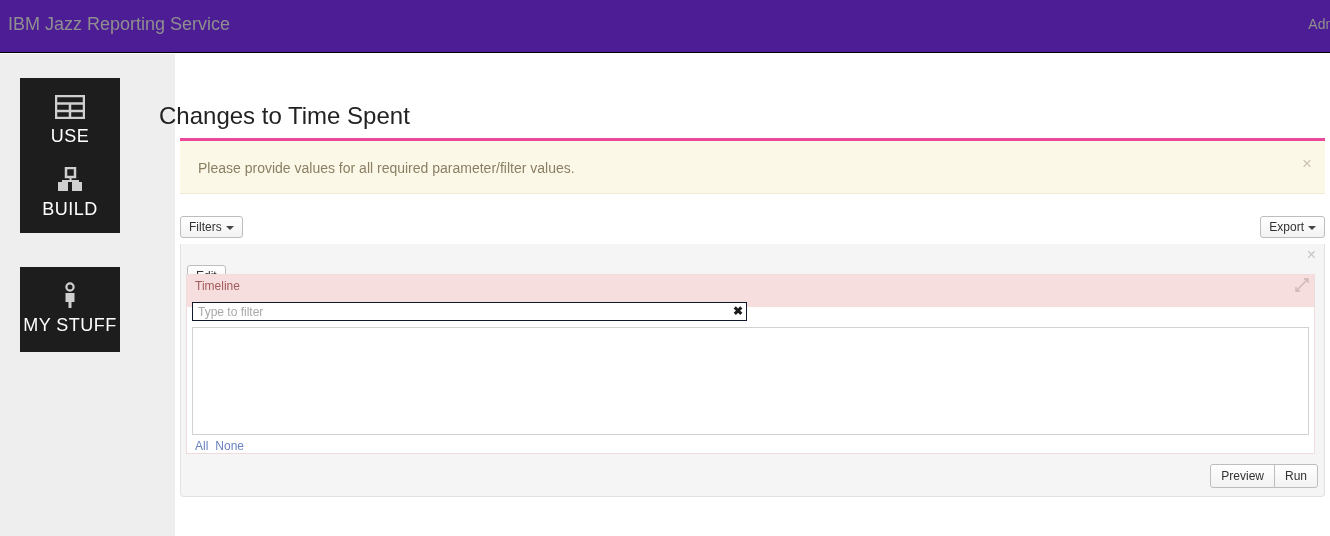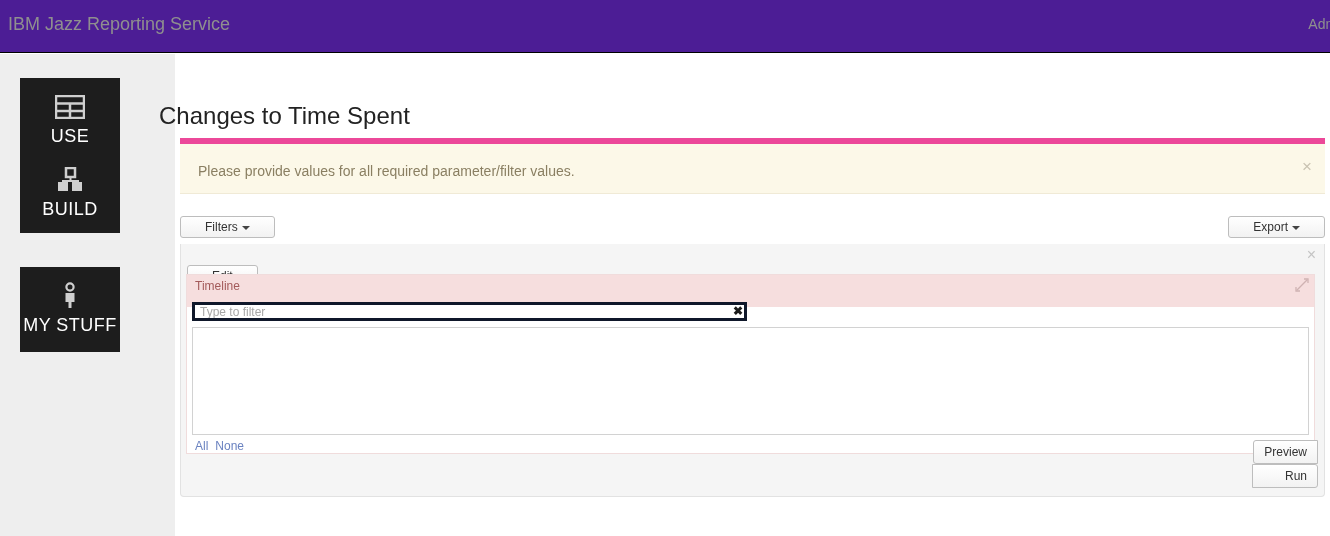--- a/index.html
+++ b/index.html
@@ -100,21 +100,21 @@
   }
 
   
   .alert {
     position: absolute;
     left: 5px;
     top: 84px;
     width: 1145px;
     height: 56px;
     background: #fcf8e8;
-    border-top: 6px solid #ec4899;
+    border-top: 3px solid #ec4899;
     border-bottom: 1px solid #f0ead6;
     box-sizing: border-box;
   }
   .alert-text {
     position: absolute;
     left: 18px;
     top: 19px;
     font-size: 14px;
     color: #8a7f62;
     white-space: nowrap;
@@ -142,21 +142,21 @@
     height: 31px;
     background: #ffffff;
   }
   .btn {
     font-family: "Liberation Sans", sans-serif;
     font-size: 12px;
     color: #333;
     background: linear-gradient(#ffffff, #f2f2f2);
     border: 1px solid #bdbdbd;
     border-radius: 3px;
-    padding: 3px 24px;
+    padding: 3px 8px;
     cursor: pointer;
     line-height: 14px;
     white-space: nowrap;
   }
   .btn .caret {
     display: inline-block;
     margin-left: 4px;
     border-left: 4px solid transparent;
     border-right: 4px solid transparent;
     border-top: 4px solid #444;
@@ -233,21 +233,21 @@
     position: absolute;
     left: 5px;
     top: 27px;
     width: 555px;
     height: 19px;
   }
   .filter-input {
     width: 100%;
     height: 100%;
     box-sizing: border-box;
-    border: 3px solid #0f172a;
+    border: 1px solid #0f172a;
     font-family: "Liberation Sans", sans-serif;
     font-size: 12px;
     padding: 0 38px 0 5px;
     color: #333;
     background: #fff;
   }
   .filter-input::placeholder { color: #a8a8a8; }
   .filter-clear {
     position: absolute;
     right: 4px;
@@ -287,21 +287,20 @@
     margin-right: 7px;
     cursor: pointer;
   }
 
   
   .actions {
     position: absolute;
     right: 6px;
     bottom: 8px;
     display: flex;
-    flex-direction: column;
   }
   .actions .btn { border-radius: 0; margin-left: -1px; }
   .actions .btn:first-child { border-radius: 3px 0 0 3px; margin-left: 0; }
   .actions .btn:last-child  { border-radius: 0 3px 3px 0; text-align: right; }
   .actions .btn { padding: 4px 10px; font-size: 12px; }
 </style>
 </head>
 <body>
 
 <div class="topbar">

